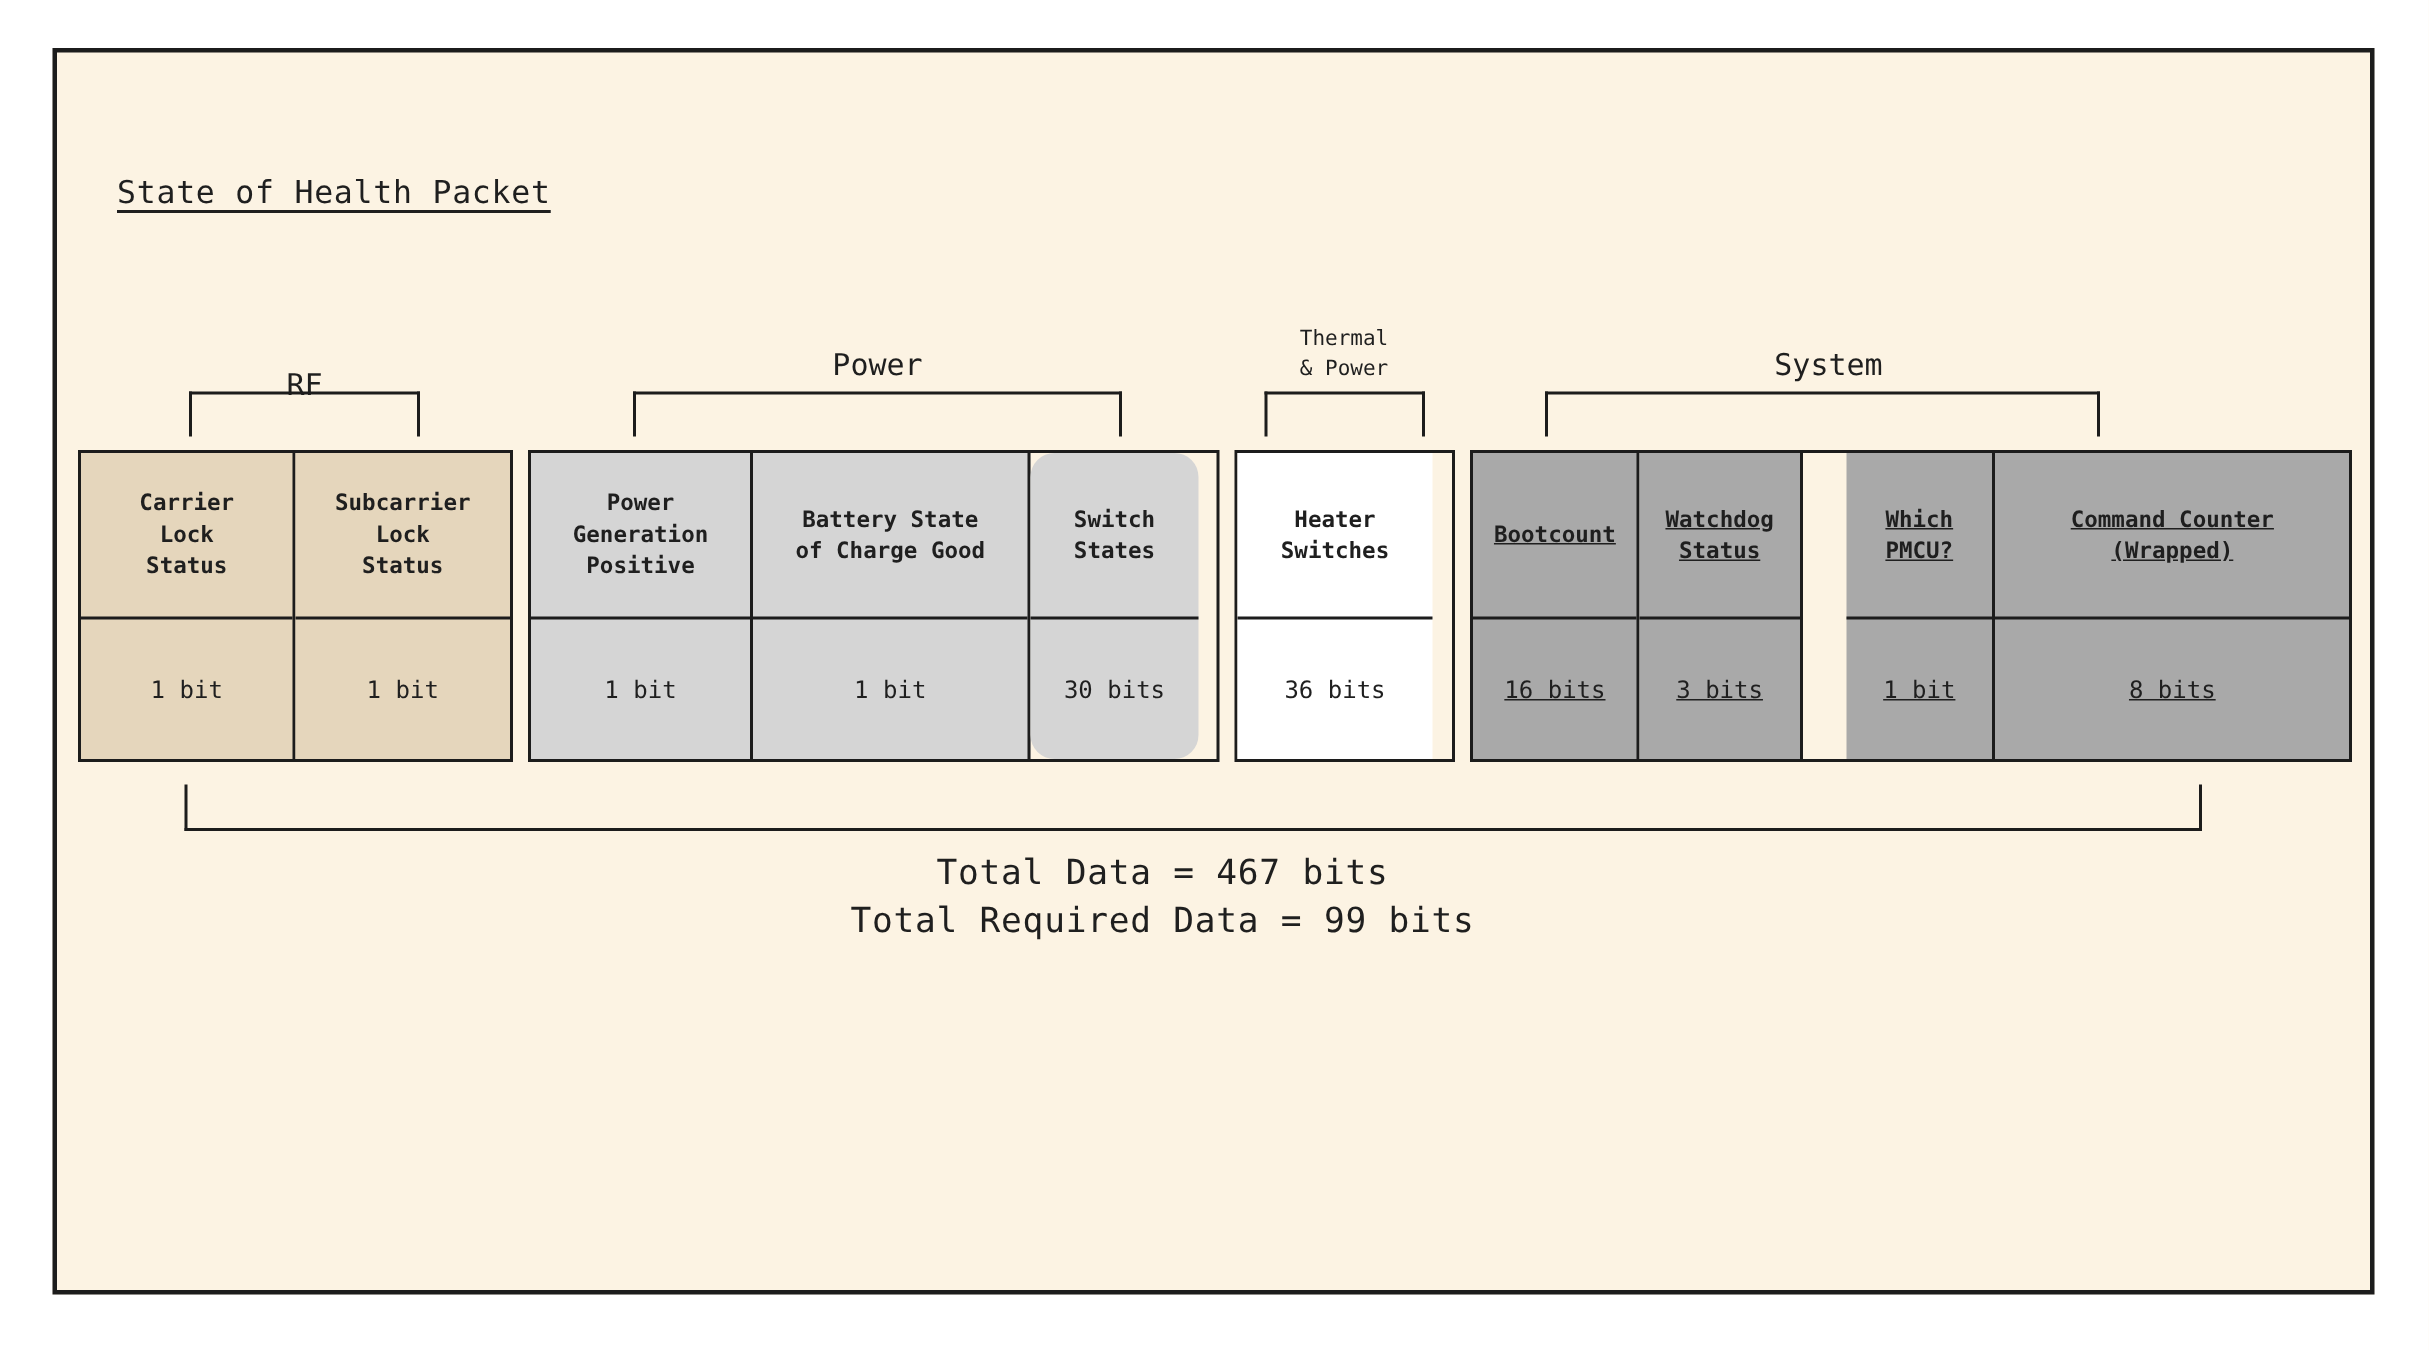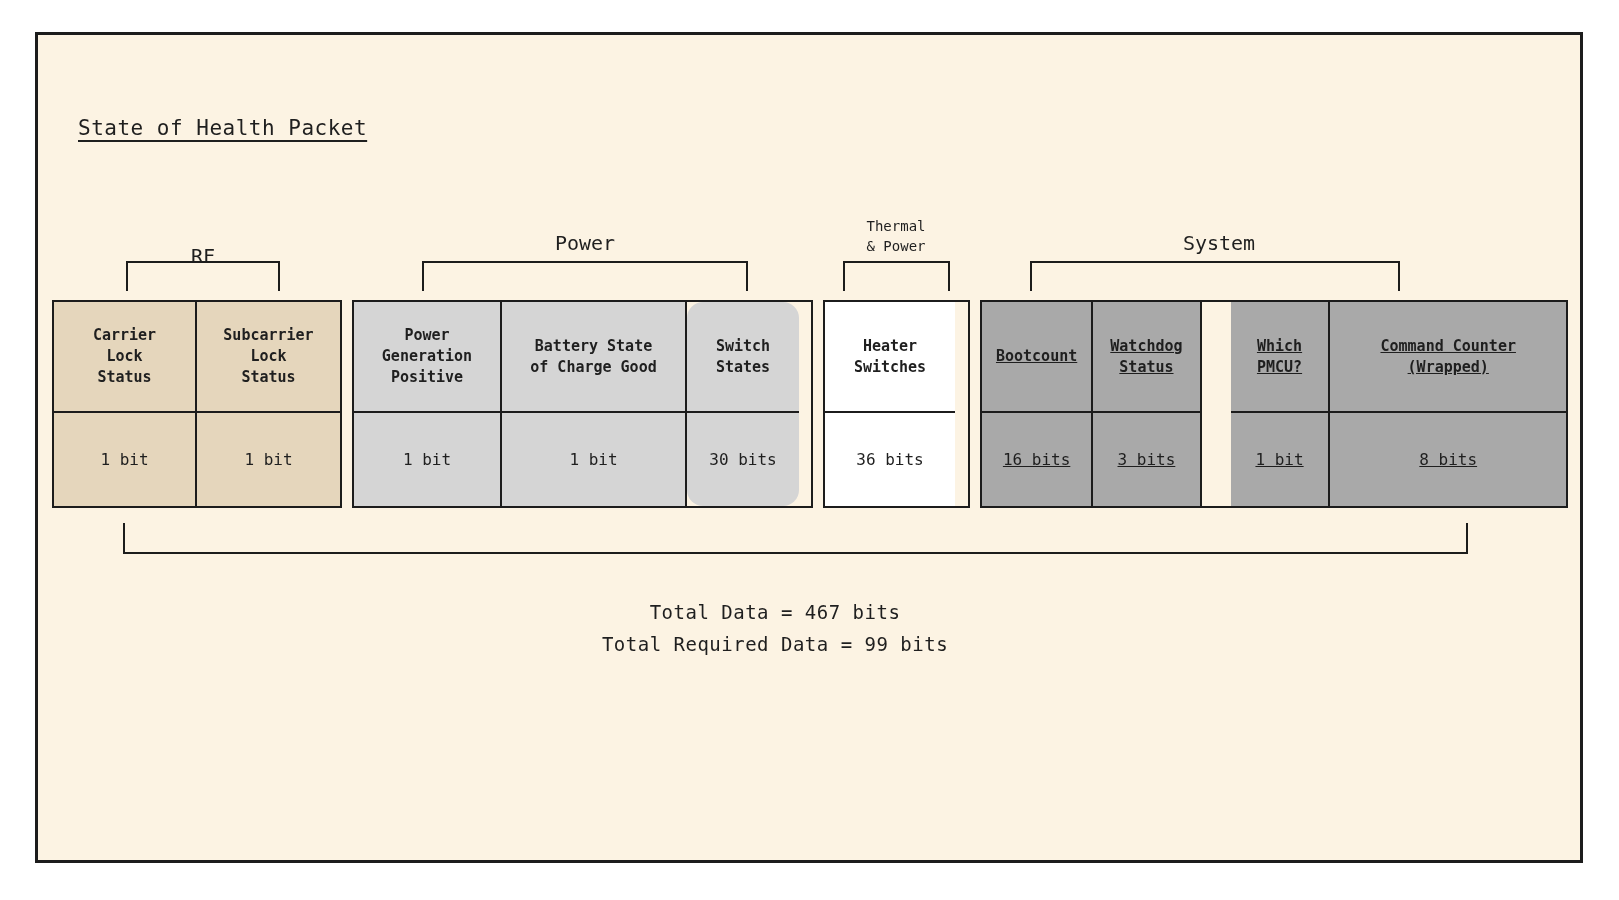--- a/index.html
+++ b/index.html
@@ -89,24 +89,24 @@
     height: 93px;
     display: flex;
     align-items: center;
     justify-content: center;
     text-align: center;
     font-size: 16px;
     white-space: nowrap;
   }
   .totals {
     position: absolute;
-    left: 775px; top: 596px;
+    left: 775px; top: 566px;
     transform: translateX(-50%);
     text-align: center;
-    font-size: 19px;
+    font-size: 23px;
     line-height: 32px;
     letter-spacing: 0.5px;
     white-space: nowrap;
   }
 </style>
 </head>
 <body>
 
 <div class="canvas">
 

